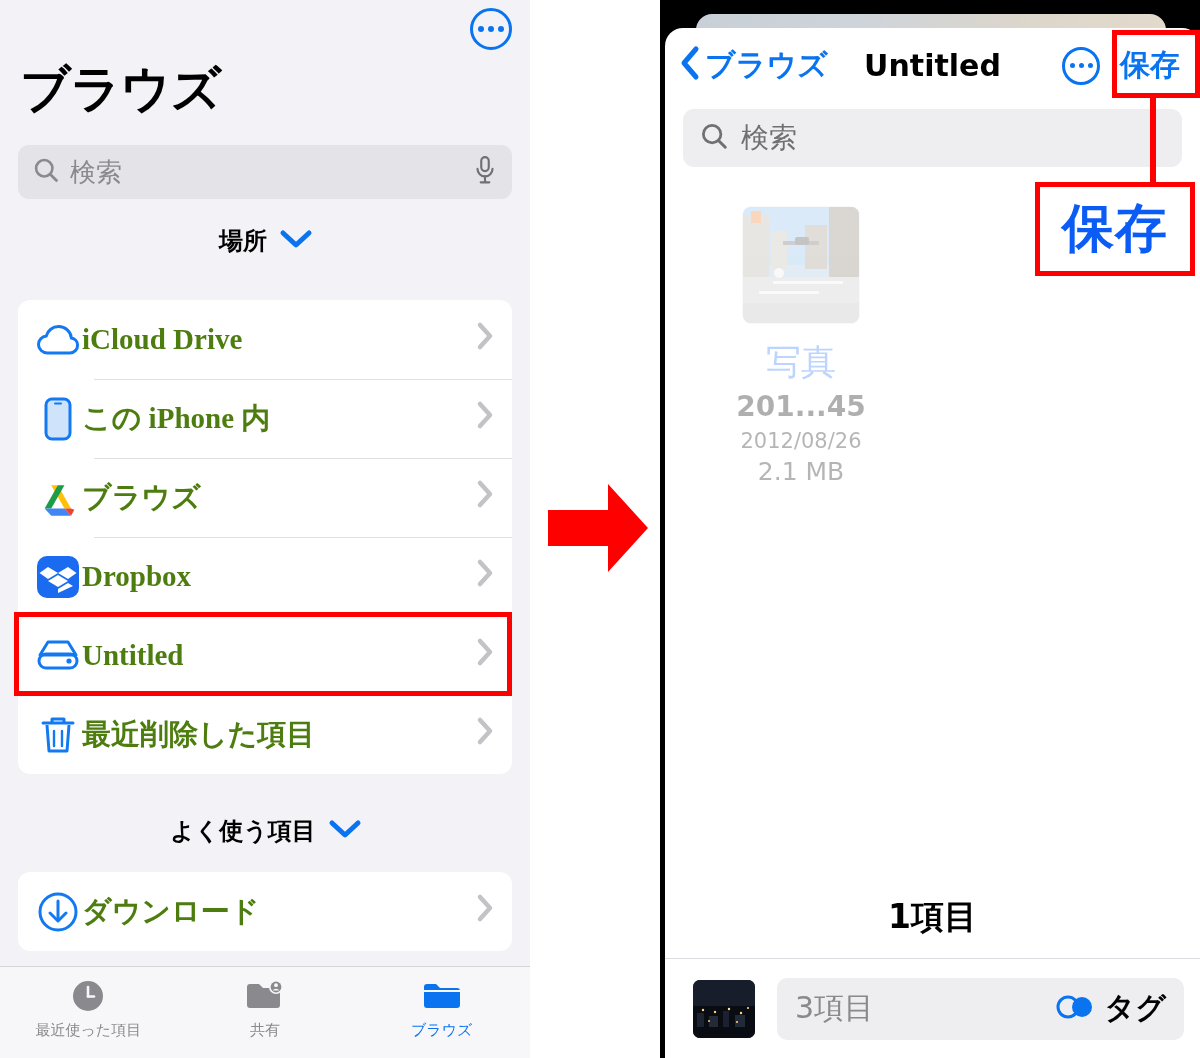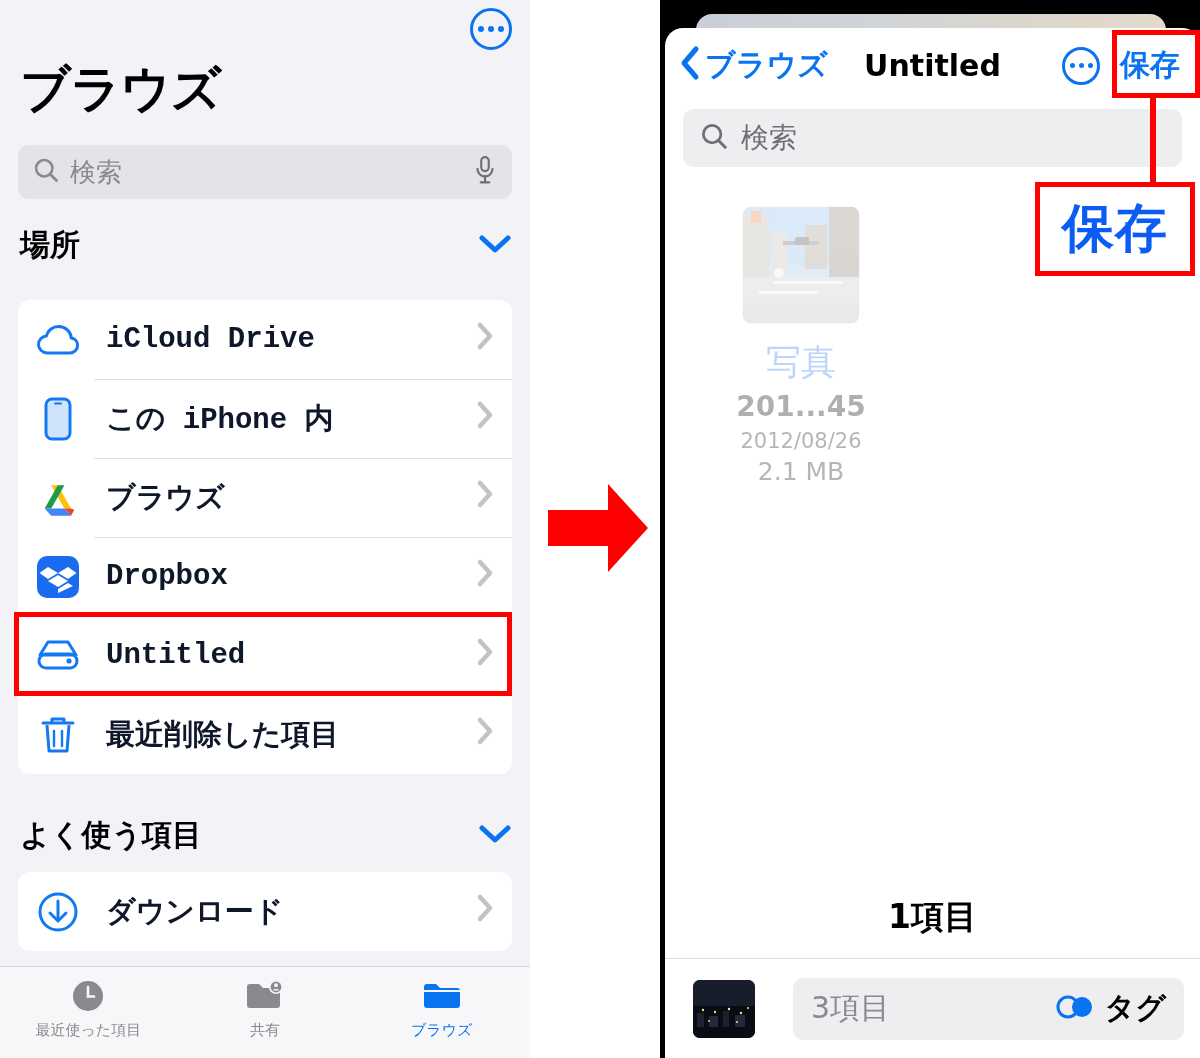--- a/index.html
+++ b/index.html
@@ -35,41 +35,41 @@
     position: absolute; left: 18px; top: 145px; width: 494px; height: 54px;
     background: #e3e3e8; border-radius: 11px;
     display: flex; align-items: center; padding: 0 14px;
   }
   .search-bar .mag { margin-right: 10px; flex: 0 0 auto; }
   .search-bar .ph { font-size: 26px; color: #8a8a8e; font-family: "DejaVu Sans", sans-serif; }
   .search-bar .mic { margin-left: auto; }
 
   .sec-header {
     position: absolute; left: 20px; width: 492px;
-    display: flex; align-items: center; justify-content: space-between;
-    font-size: 30px; font-weight: 700; color: #000;
+    display: flex; align-items: center; justify-content: center;
+    font-size: 24px; font-weight: 700; color: #000;
     font-family: "DejaVu Sans", sans-serif;
     gap: 12px;
   }
   .chev-down { color: #0a74f0; font-size: 28px; font-weight: 700; line-height: 1; }
 
   .card {
     position: absolute; left: 18px; width: 494px;
     background: #fff; border-radius: 12px; overflow: hidden;
   }
   .row {
     display: flex; align-items: center; height: 79px; padding-left: 16px; position: relative;
   }
   .row + .row::before {
     content: ""; position: absolute; left: 76px; right: 0; top: 0; height: 1px; background: #e0e0e3;
   }
   .row .ico { width: 48px; display: flex; align-items: center; justify-content: center; flex: 0 0 auto; }
   .row .lbl {
-    margin-left: 24px; font-size: 29px; font-weight: 700; color: #0f172a;
-    font-family: Liberation Mono, monospace; white-space: nowrap;
+    margin-left: 0; font-size: 29px; font-weight: 700; color: #4d7c0f;
+    font-family: Liberation Serif, serif; white-space: nowrap;
   }
   .row .chev-r {
     margin-left: auto; margin-right: 18px; color: #c3c3c7; font-size: 28px; font-weight: 700;
   }
 
   .redbox {
     position: absolute; border: 5px solid #ff0000; pointer-events: none;
   }
 
   .tabbar {
@@ -137,21 +137,21 @@
   .file-date { font-size: 21px; color: #222; margin-top: 6px; font-family:"DejaVu Sans",sans-serif; }
   .file-size { font-size: 25px; color: #222; margin-top: 4px; font-family:"DejaVu Sans",sans-serif; }
 
   .item-count {
     position: absolute; left: 0; right: 0; bottom: 118px; text-align: center;
     font-size: 33px; font-weight: 700; color: #000; font-family:"DejaVu Sans",sans-serif;
   }
   .bottom-bar {
     position: absolute; left: 0; bottom: 0; width: 100%; height: 100px;
     border-top: 1px solid #dcdce0; background: #fff;
-    display: flex; align-items: center; padding: 0 0 0 28px; gap: 16px;
+    display: flex; align-items: center; padding: 0 0 0 28px;
   }
   .bb-thumb { width: 62px; height: 58px; border-radius: 7px; overflow: hidden; flex: 0 0 auto; }
   .bb-field {
     margin-left: 22px; margin-right: 16px; flex: 1; height: 62px; background: #eeeef0;
     border-radius: 10px; display: flex; align-items: center; padding: 0 18px;
   }
   .bb-field .txt { font-size: 30px; color: #8a8a8e; font-family:"DejaVu Sans",sans-serif; }
   .bb-tag { margin-left: auto; display: flex; align-items: center; gap: 8px; color: #000000; }
   .bb-tag .tg { font-size: 30px; font-weight: 700; font-family:"DejaVu Sans",sans-serif; }
 

